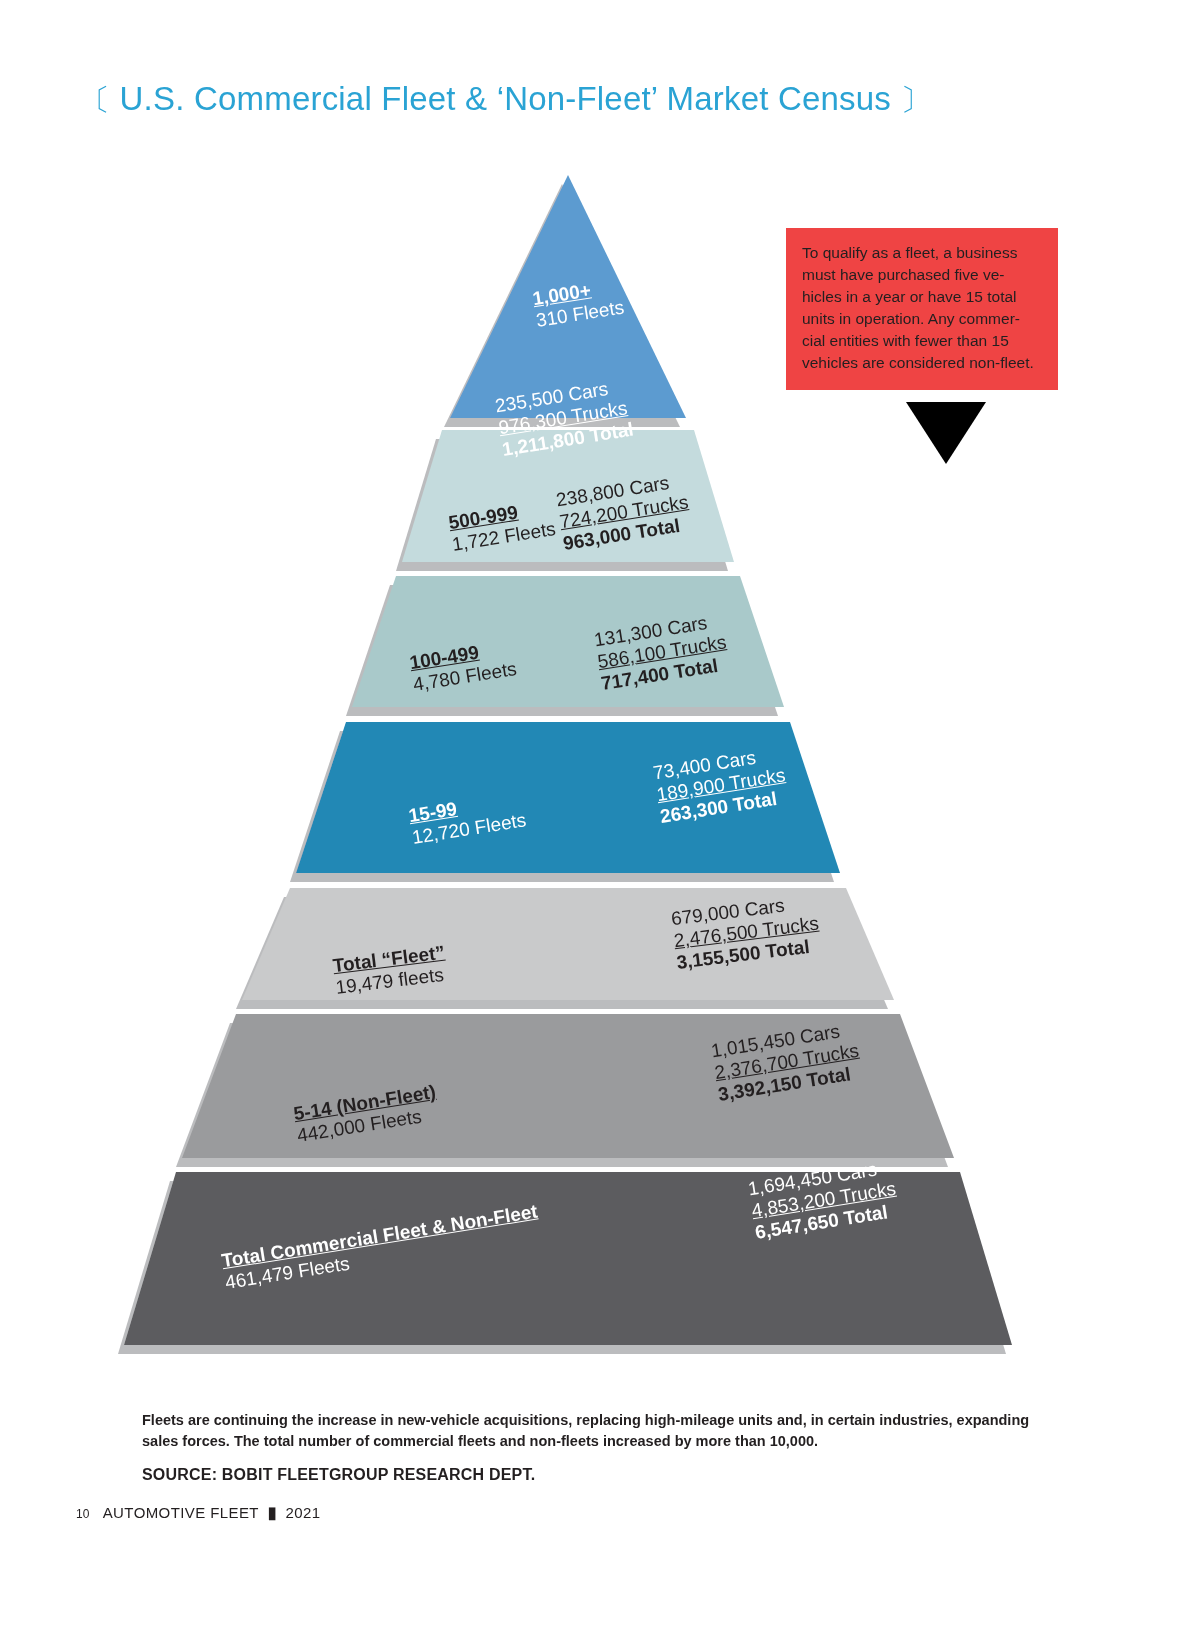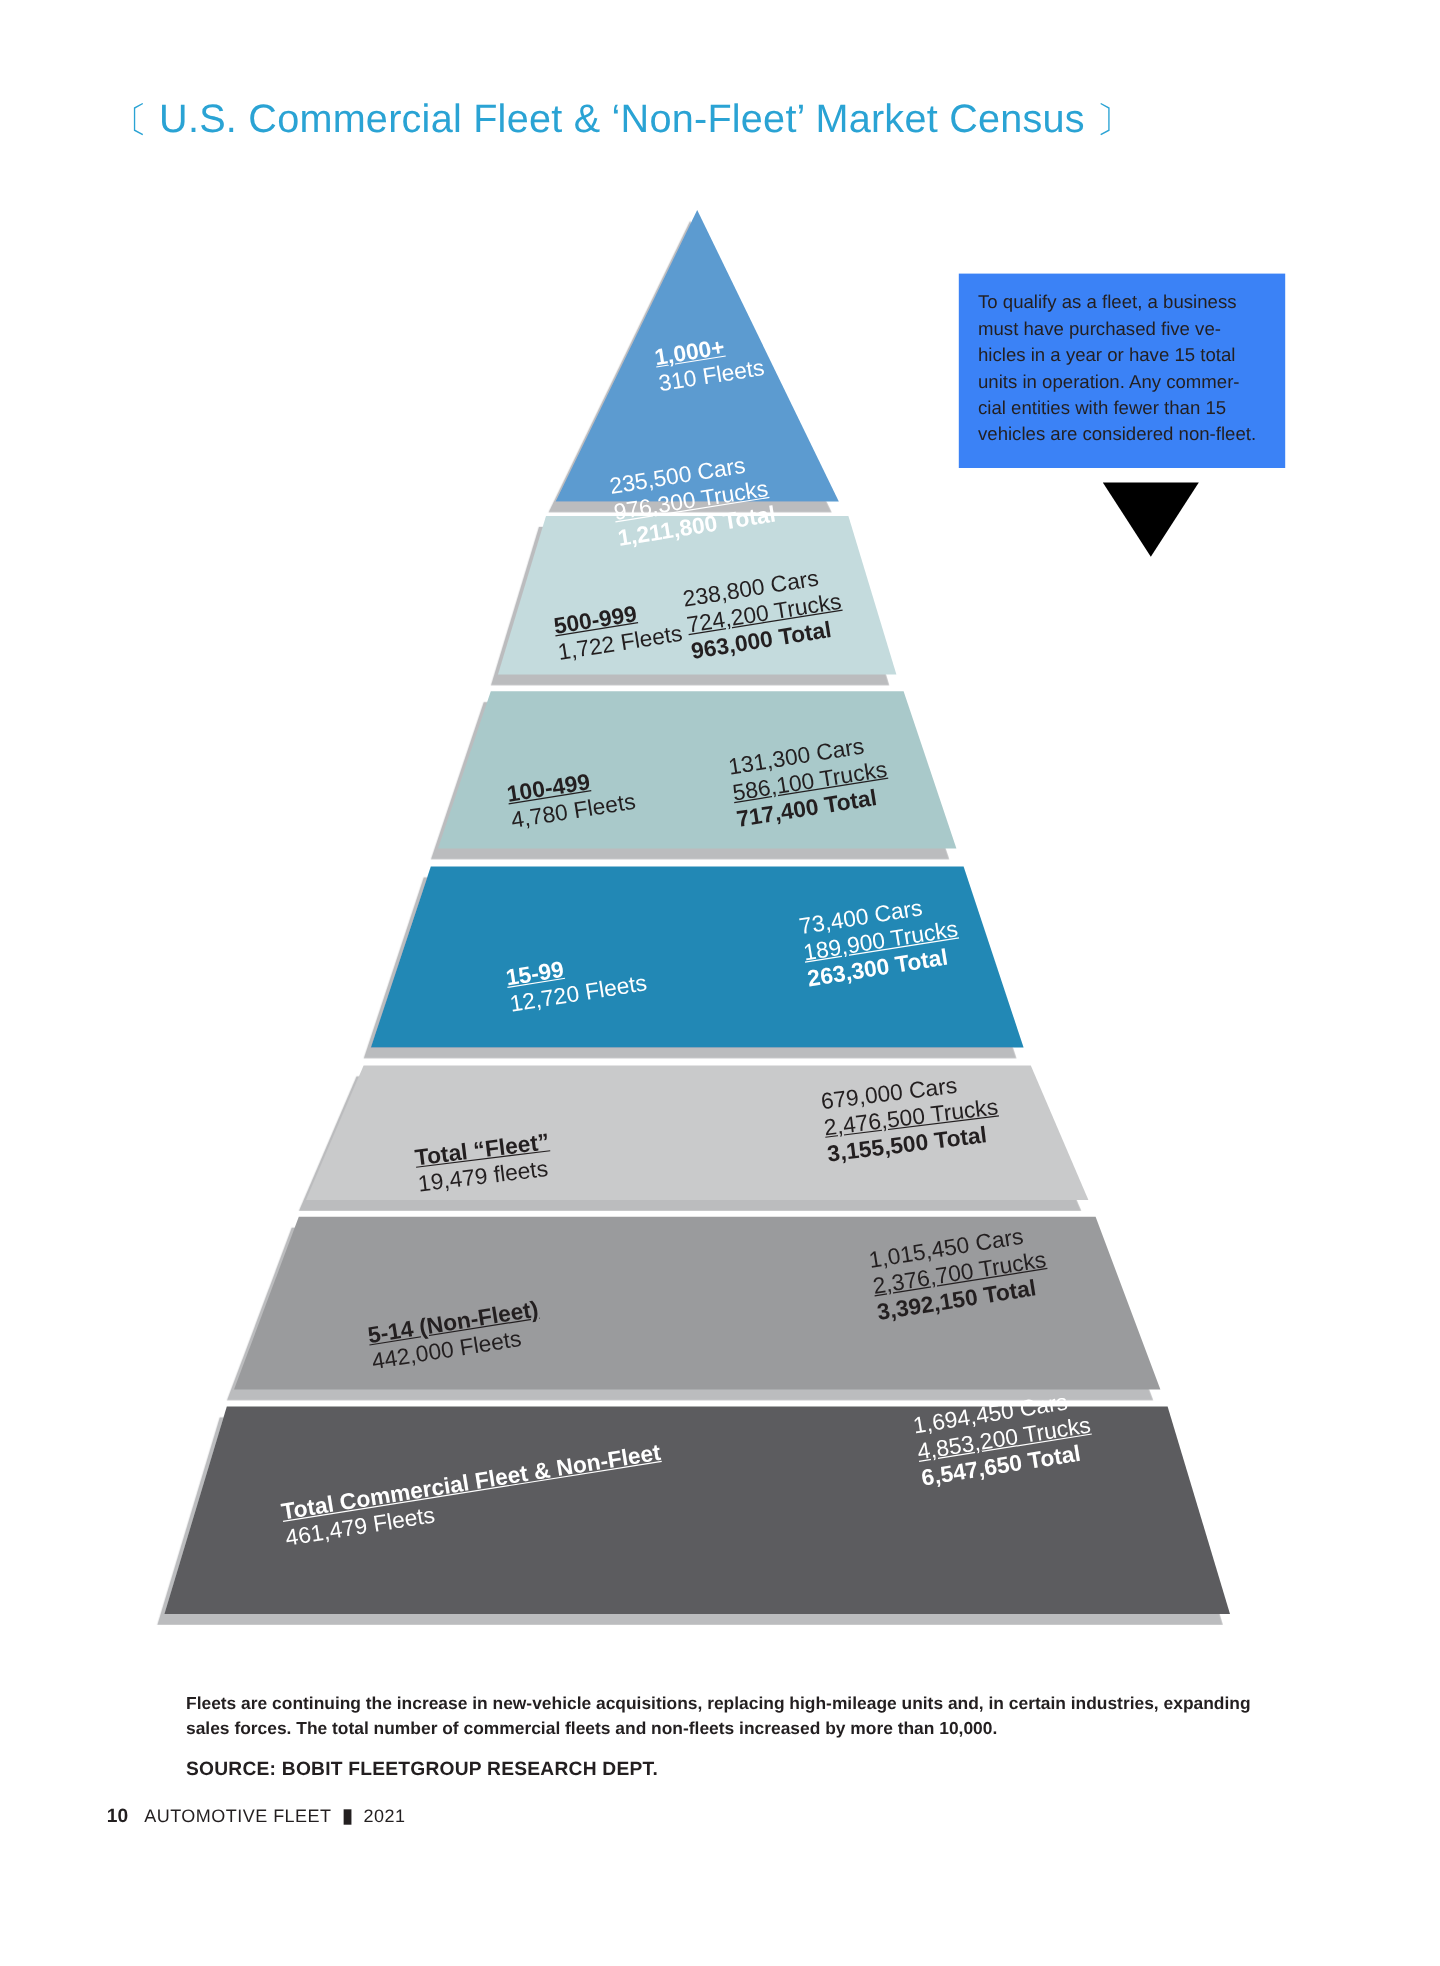--- a/index.html
+++ b/index.html
@@ -1,21 +1,21 @@
 <!DOCTYPE html>
 <html><head>
 <meta charset="utf-8">
 <style>
   html,body{margin:0;padding:0;}
   body{
     width:1200px;height:1638px;background:#ffffff;
     font-family:"Liberation Sans", sans-serif;
     position:relative;overflow:hidden;
   }
-  #stage{position:absolute;left:15px;top:0;width:1012px;height:1638px;}
+  #stage{position:absolute;left:2px;top:0;width:1012px;height:1638px;}
 
   
   .title{
     position:absolute;left:78px;top:80px;
     font-size:33px;color:#2aa3d4;font-weight:400;
     letter-spacing:.2px;white-space:nowrap;
   }
   .title .brk{color:#2aa3d4;font-size:30px;}
 
   
@@ -29,21 +29,21 @@
   .sub{font-size:19px;}
   .val{font-size:19px;}
   .val .tot{font-weight:bold;}
   .val .ul{text-decoration:underline;}
   .white{color:#ffffff;}
   .dark{color:#231f20;}
 
   
   .callout{
     position:absolute;left:784px;top:228px;width:272px;
-    background:#3b82f6;color:#231f20;
+    background:#ef4444;color:#231f20;
     font-size:15.5px;line-height:1.42;
     padding:14px 16px 16px 16px;
     box-sizing:border-box;
   }
   .callout-tail{
     position:absolute;left:904px;top:402px;width:0;height:0;
     border-left:40px solid transparent;border-right:40px solid transparent;
     border-top:62px solid #000000;
   }
 
@@ -57,21 +57,21 @@
     font-size:14.5px;line-height:1.45;font-weight:bold;color:#231f20;
   }
   .source{
     position:absolute;left:140px;top:1466px;
     font-size:16px;font-weight:bold;letter-spacing:.2px;color:#231f20;
   }
   .folio{
     position:absolute;left:74px;top:1503px;
     font-size:16px;color:#231f20;
   }
-  .folio .pg{font-weight:bold;font-size:16px;}
+  .folio .pg{font-weight:normal;font-size:12px;}
   .folio .mag{font-size:15px;letter-spacing:.4px;}
   .folio .bar{font-weight:bold;}
 </style>
 </head>
 <body>
 
 <div id="stage">
 
   <div class="title">
     <span class="brk">〔</span>

